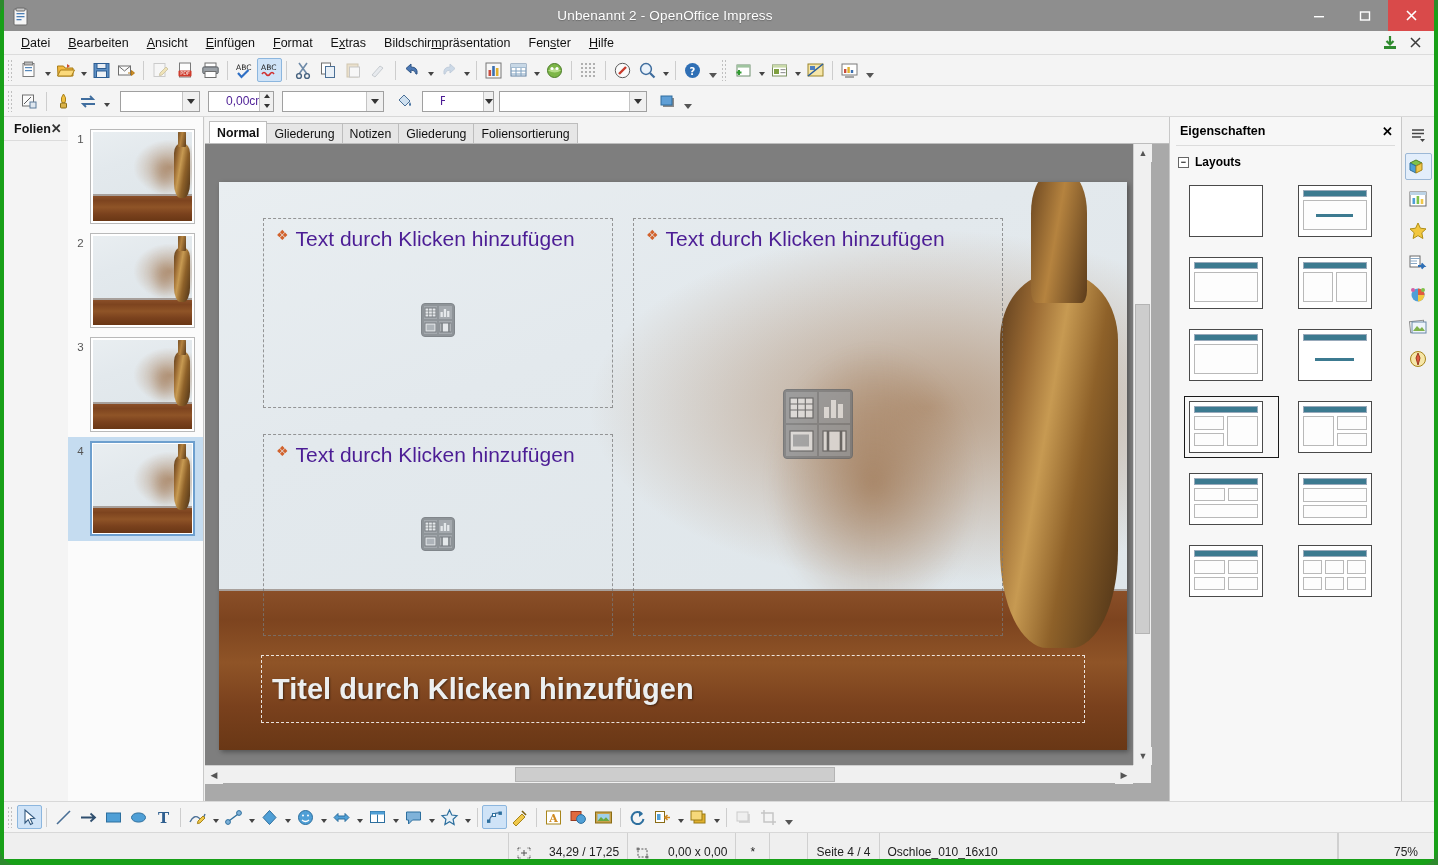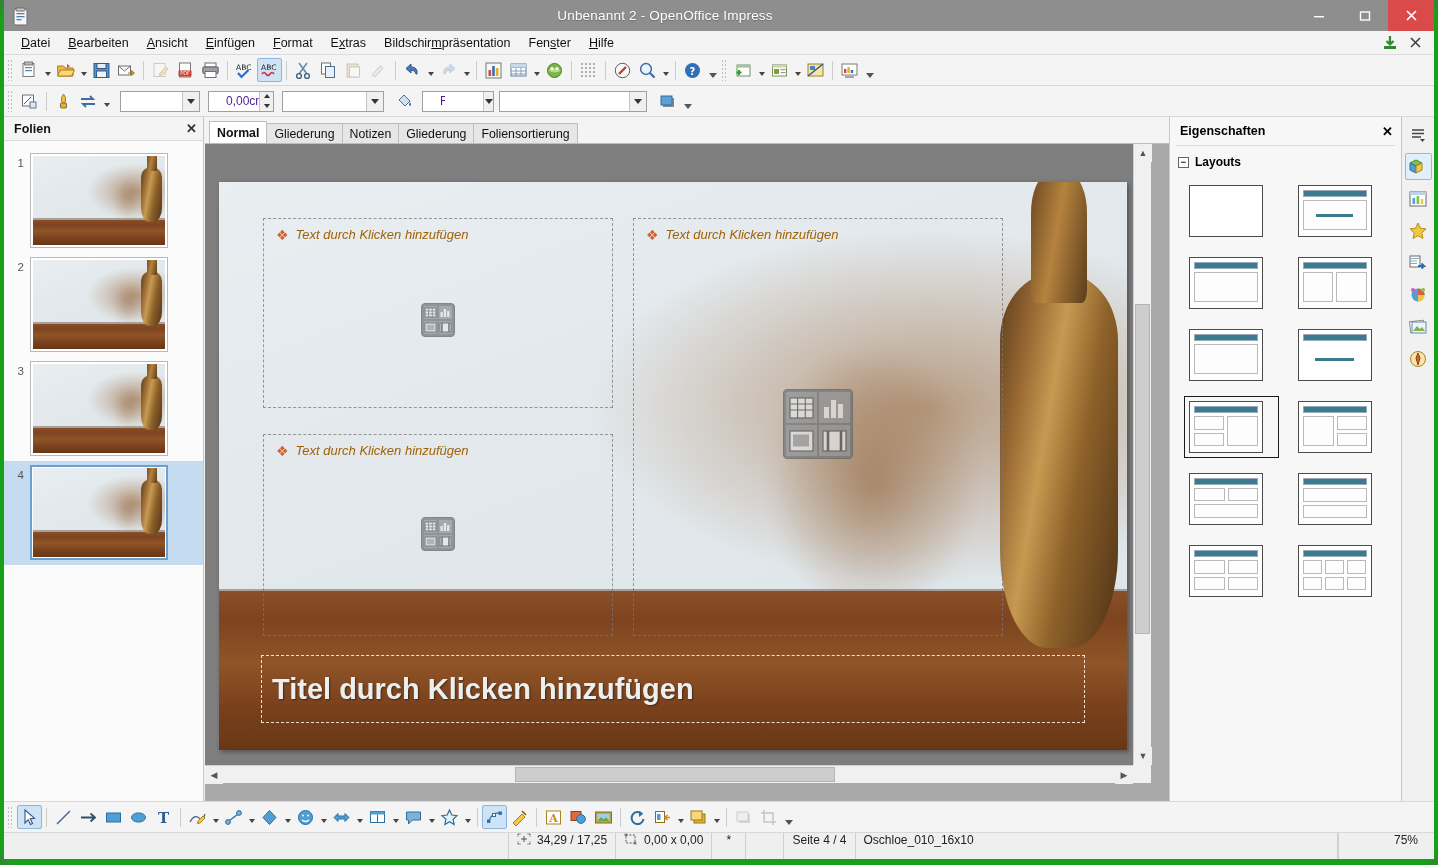--- a/index.html
+++ b/index.html
@@ -86,21 +86,21 @@
   .spin .dn:after { content:""; border-left:3px solid transparent; border-right:3px solid transparent; border-top:4px solid #333; }
   
   .workarea {
     position:absolute; left:4px; top:117px; width:1430px; height:684px;
     background:#f0f0ef;
   }
   
   .slides-panel {
     position:absolute; left:0; top:0; width:200px; height:684px;
     background:#f4f4f4; border-right:1px solid #c8c8c8;
-    display:flex; flex-direction:column;
+    display:flex; flex-direction:row;
   }
   .panel-head {
     height:24px; display:flex; align-items:center; padding:0 6px 0 10px;
     font-weight:bold; font-size:12.5px; color:#111; border-bottom:1px solid #dcdcdc;
   }
   .panel-head .x { margin-left:auto; font-size:13px; color:#333; cursor:default;}
   .slides-list { flex:1; background:#fbfbfb; padding:8px 0; overflow:hidden; position:relative;}
   .slide-item { display:flex; align-items:flex-start; padding:4px 8px 4px 4px; height:104px;}
   .slide-item.active { background:#c5dcf0; }
   .slide-num { width:22px; text-align:right; padding-right:6px; font-size:11.5px; color:#555; padding-top:4px;}
@@ -156,21 +156,21 @@
   .canvas-wrap {
     flex:1; background:#a9a9a9; position:relative; overflow:hidden;
     border-top:1px solid #bdbdbd;
   }
   .canvas-inner { position:absolute; left:0; top:0; right:18px; bottom:18px; background:#7e7e7e; }
   .slide-canvas {
     position:absolute; left:14px; top:38px; width:908px; height:568px;
     background:#e8ecee; box-shadow:2px 2px 5px rgba(0,0,0,.35); overflow:hidden;
   }
   .ph { position:absolute; border:1px dashed rgba(120,120,120,.75); }
-  .ph-text { color:#a16207; font-size:13px; white-space:nowrap;font-style:italic; }
+  .ph-text { color:#4c1d95; font-size:21px; white-space:nowrap; }
   .bullet { color:#d2622c; font-size:14px; margin-right:8px; letter-spacing:-1px;}
   .ph-inner-icon {
     position:absolute; left:50%; transform:translateX(-50%);
     opacity:.72;
   }
   .insert-icon { display:grid; grid-template-columns:1fr 1fr; grid-template-rows:1fr 1fr;
     background:#6f7479; border:1px solid #5c6166; border-radius:4px; padding:2px; gap:2px;}
   .insert-icon > div { background:#8d9297; display:flex; align-items:center; justify-content:center; }
   .title-ph {
     position:absolute; border:1px dashed rgba(255,255,255,.85);
@@ -217,21 +217,21 @@
   .drawbar {
     position:absolute; left:4px; top:801px; width:1430px; height:32px;
     background:#f4f4f4; border-top:1px solid #d8d8d8; border-bottom:1px solid #d8d8d8;
     display:flex; align-items:center;
   }
   
   .statusbar {
     position:absolute; left:4px; top:833px; width:1430px; height:26px;
     background:#efefef; display:flex; align-items:center; font-size:12px; color:#222;
   }
-  .st-cell { display:flex; align-items:flex-start; height:26px; padding:0 8px; border-right:1px solid #d0d0d0; white-space:nowrap;}
+  .st-cell { display:flex; align-items:flex-end; height:26px; padding:0 8px; border-right:1px solid #d0d0d0; white-space:nowrap;gap:12px;}
   .st-cell.nb { border-right:none; }
   svg { display:block; }
 </style>
 </head>
 <body>
 
 <div id="app">
 
   <div class="titlebar">
     <div class="tb-appicon">

